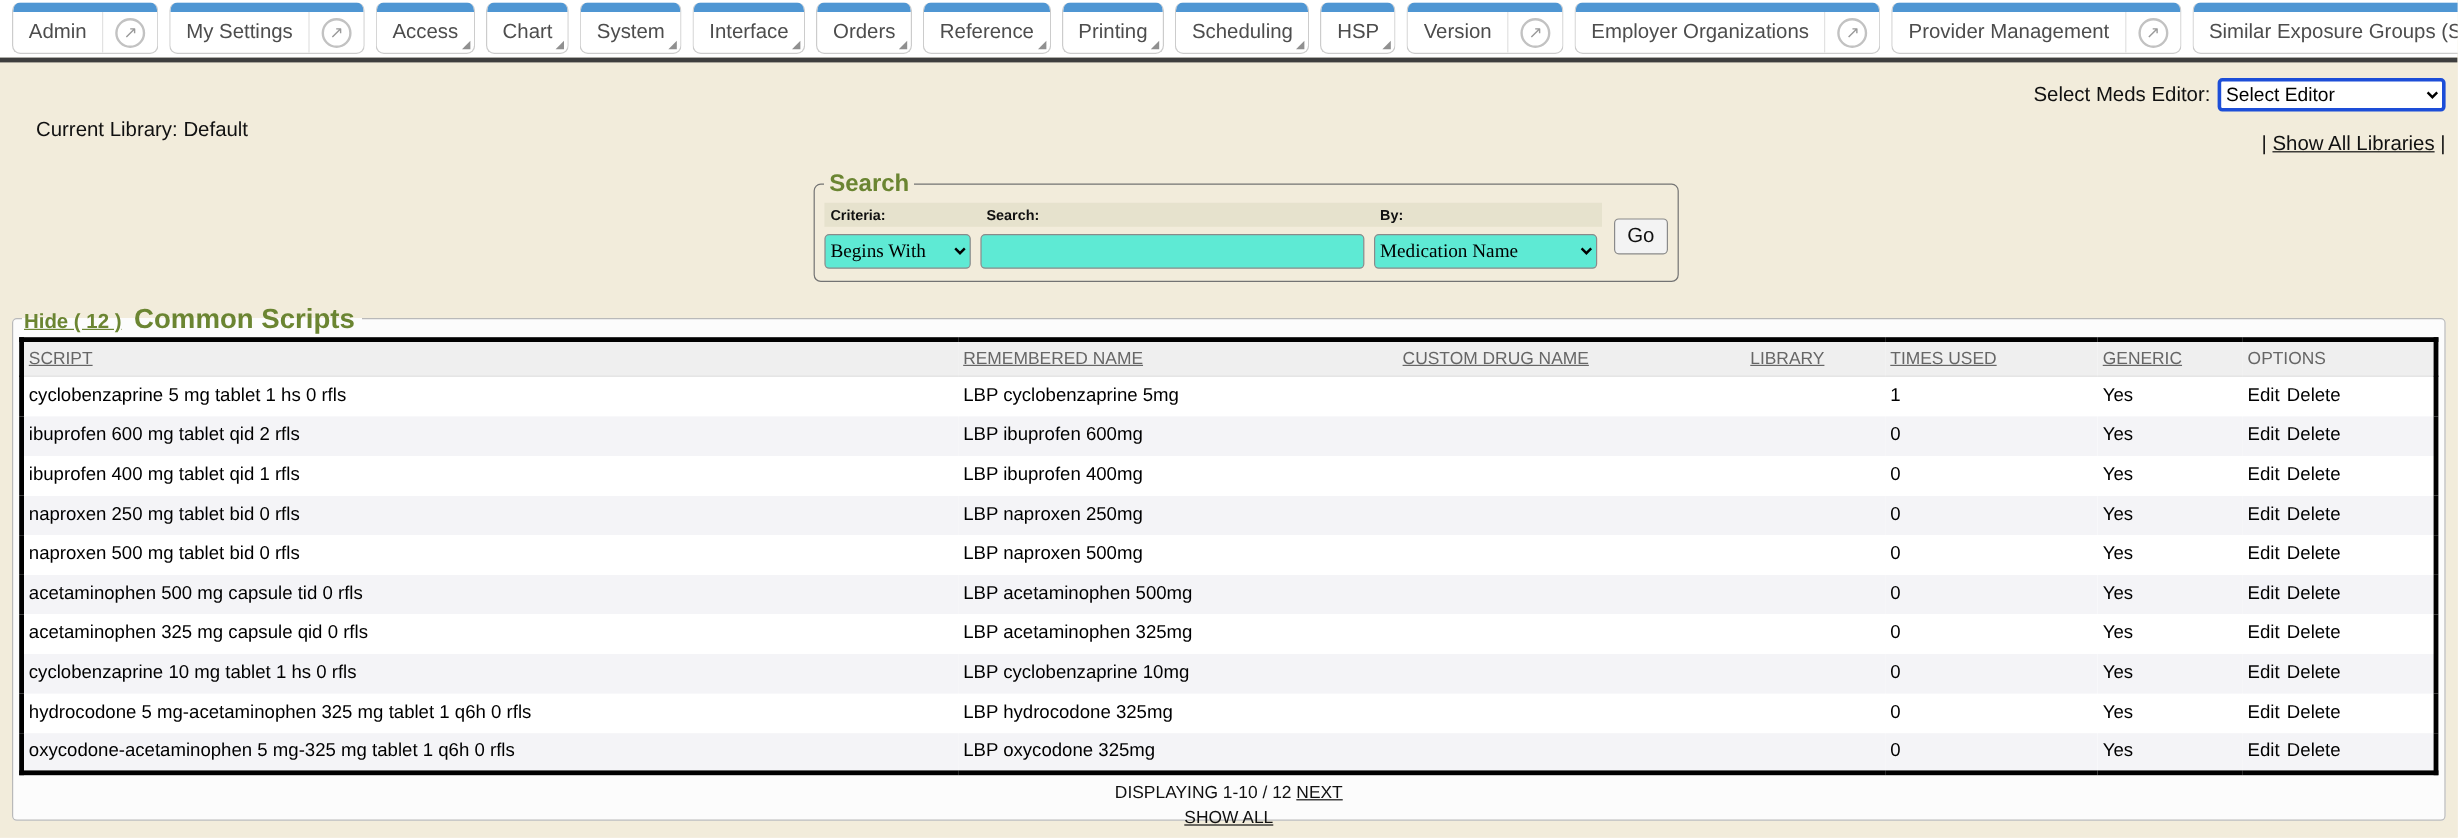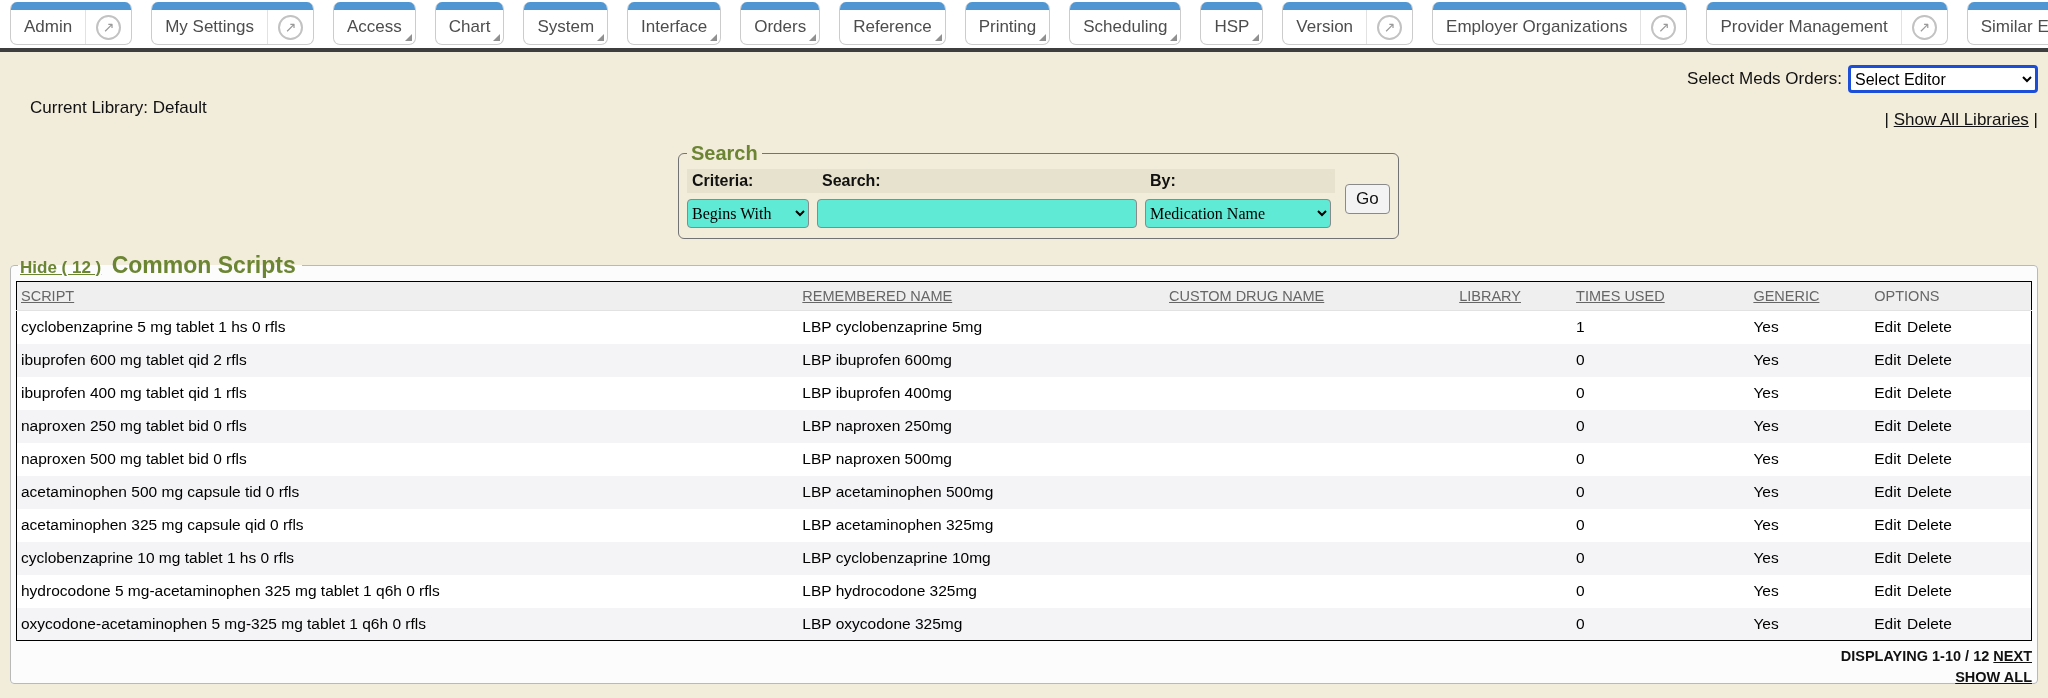--- a/index.html
+++ b/index.html
@@ -8,21 +8,21 @@
     --page-bg:#f2ecdb;
     --panel-header-bg:#e6e2cd;
     --nav-divider:#3e3e3e;
   }
   *{box-sizing:border-box;}
   html,body{margin:0;padding:0;width:2048px;height:698px;overflow:hidden;
     font-family:"Liberation Sans", sans-serif;background:var(--page-bg);}
 
   
   .tab-bar{background:#ffffff;height:48px;display:flex;align-items:flex-start;
-    gap:19px;padding:2px 0 0 10px;white-space:nowrap;}
+    gap:9px;padding:2px 0 0 10px;white-space:nowrap;}
   .tab{position:relative;border:1px solid #cccccc;border-top:none;border-radius:7px;
     overflow:hidden;background:#ffffff;flex:0 0 auto;cursor:pointer;}
   .tab-top{height:8px;background:var(--tab-accent);}
   .tab-body{display:flex;align-items:center;height:34px;padding:0 13px;
     color:#4d4d4d;font-size:17px;}
   .tab-sep{width:1px;align-self:stretch;background:#e2e2e2;margin-left:13px;}
   .ext-icon{width:25px;height:25px;border:2px solid #c2c2c2;border-radius:50%;
     color:#9a9a9a;display:flex;align-items:center;justify-content:center;
     font-size:14px;margin:0 0 0 10px;flex:0 0 auto;}
   .tab-ext .tab-body{padding-right:10px;}
@@ -42,52 +42,52 @@
   .show-libraries-row a{color:#111;text-decoration:underline;cursor:pointer;}
 
   
   .search-fieldset{position:absolute;left:678px;top:90px;width:712px;
     border:1px solid #737373;border-radius:6px;margin:0;padding:4px 8px 10px 8px;}
   .search-fieldset legend{color:var(--olive);font-weight:bold;font-size:20px;padding:0 4px;}
   .search-inner{display:flex;align-items:center;}
   .search-cols{width:648px;}
   .search-labels{background:var(--panel-header-bg);display:grid;
     grid-template-columns:130px 328px 190px;padding:3px 0;}
-  .search-labels span{font-weight:bold;font-size:16px;padding-left:5px;color:#111;}
+  .search-labels span{font-weight:bold;font-size:12px;padding-left:5px;color:#111;}
   .search-controls{display:grid;grid-template-columns:130px 328px 190px;margin-top:6px;}
   .search-controls select,.search-controls input{height:29px;font-size:16px;
     font-family:Liberation Serif, serif;border:1px solid #8a8a8a;
     border-radius:4px;background:#5eead4;}
   .criteria-select{width:122px;}
   .search-input{width:320px;padding:0 6px;}
   .by-select{width:186px;}
   .go-button{margin-left:10px;align-self:center;height:30px;padding:0 10px;
     font-size:17px;font-family:"Liberation Sans",sans-serif;color:#111;
     background:#f3f3f3;border:1px solid #8a8a8a;border-radius:4px;cursor:pointer;}
 
   
   .scripts-fieldset{position:absolute;left:10px;right:10px;top:200px;bottom:14px;
     border:1px solid #b9b9b9;border-radius:4px;margin:0;padding:2px 5px;
     background:#fcfcfc;}
   .scripts-fieldset legend{padding:0 6px 0 2px;margin-left:2px;}
   .hide-link{color:var(--olive);font-weight:bold;font-size:17px;
     text-decoration:underline;cursor:pointer;}
   .scripts-title{color:var(--olive);font-weight:bold;font-size:23px;margin-left:6px;}
 
-  table.scripts-table{width:100%;border-collapse:collapse;border:1px solid #000000;
+  table.scripts-table{width:100%;border-collapse:collapse;border:4px solid #000000;
     background:#fff;table-layout:fixed;}
   .scripts-table thead th{background:#efefef;color:#666;font-weight:normal;
     text-align:left;font-size:14.5px;padding:6px 4px;border-bottom:1px solid #e2e2e2;}
   .scripts-table thead th .sortable{text-decoration:underline;cursor:pointer;}
   .scripts-table tbody td{font-size:15.5px;color:#000;padding:0 4px;height:33px;
     overflow:hidden;white-space:nowrap;}
   .scripts-table tbody tr:nth-child(even){background:#f4f4f7;}
   .opt-link{cursor:pointer;margin-right:6px;}
 
-  .pagination{text-align:right;font-size:14.5px;color:#111;padding-top:5px;font-weight:bold;}
+  .pagination{text-align:center;font-size:14.5px;color:#111;padding-top:5px;}
   .pag-line{line-height:21px;}
   .pag-link{color:#111;text-decoration:underline;cursor:pointer;}
 </style>
 </head>
 <body>
 
 <div class="tab-bar">
   <div class="tab tab-ext">
     <div class="tab-top"></div>
     <div class="tab-body">
@@ -228,21 +228,21 @@
   </div>
 
 </div>
 <div class="nav-divider"></div>
 
 <div class="content">
 
   <div class="current-library">Current Library: Default</div>
 
   <div class="meds-editor-row">
-    <span>Select Meds Orders:</span>
+    <span>Select Meds Editor:</span>
     <select>
       <option>Select Editor</option>
     </select>
   </div>
 
   <div class="show-libraries-row">
     <span>|</span>
     <a>Show All Libraries</a>
     <span>|</span>
   </div>

